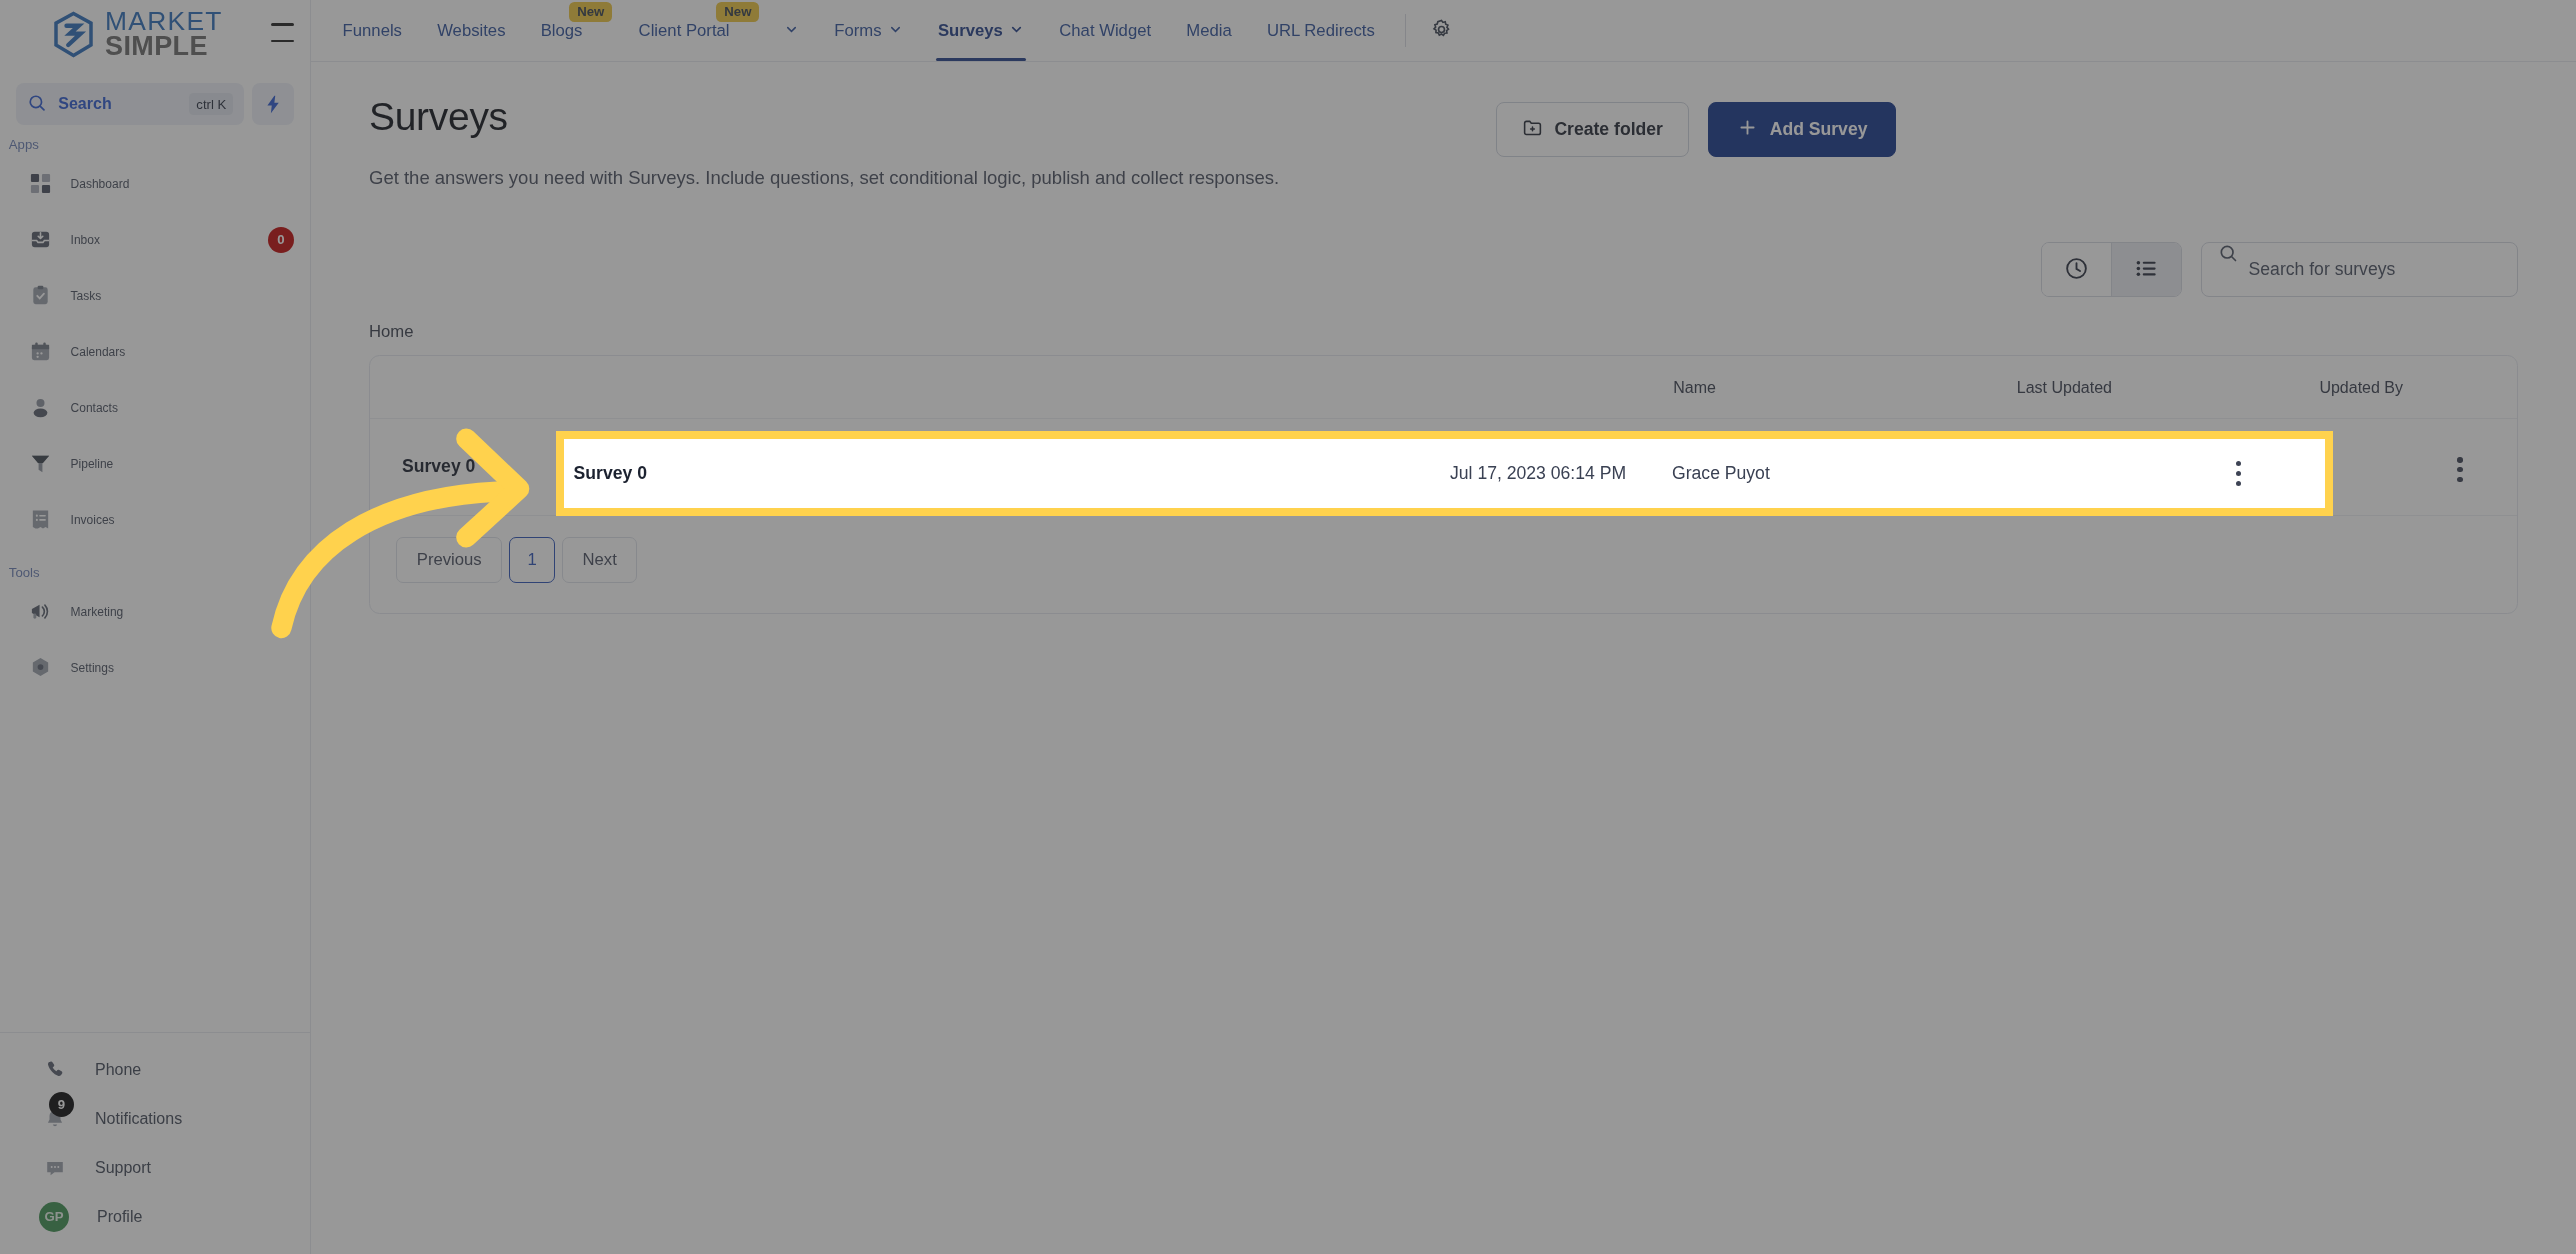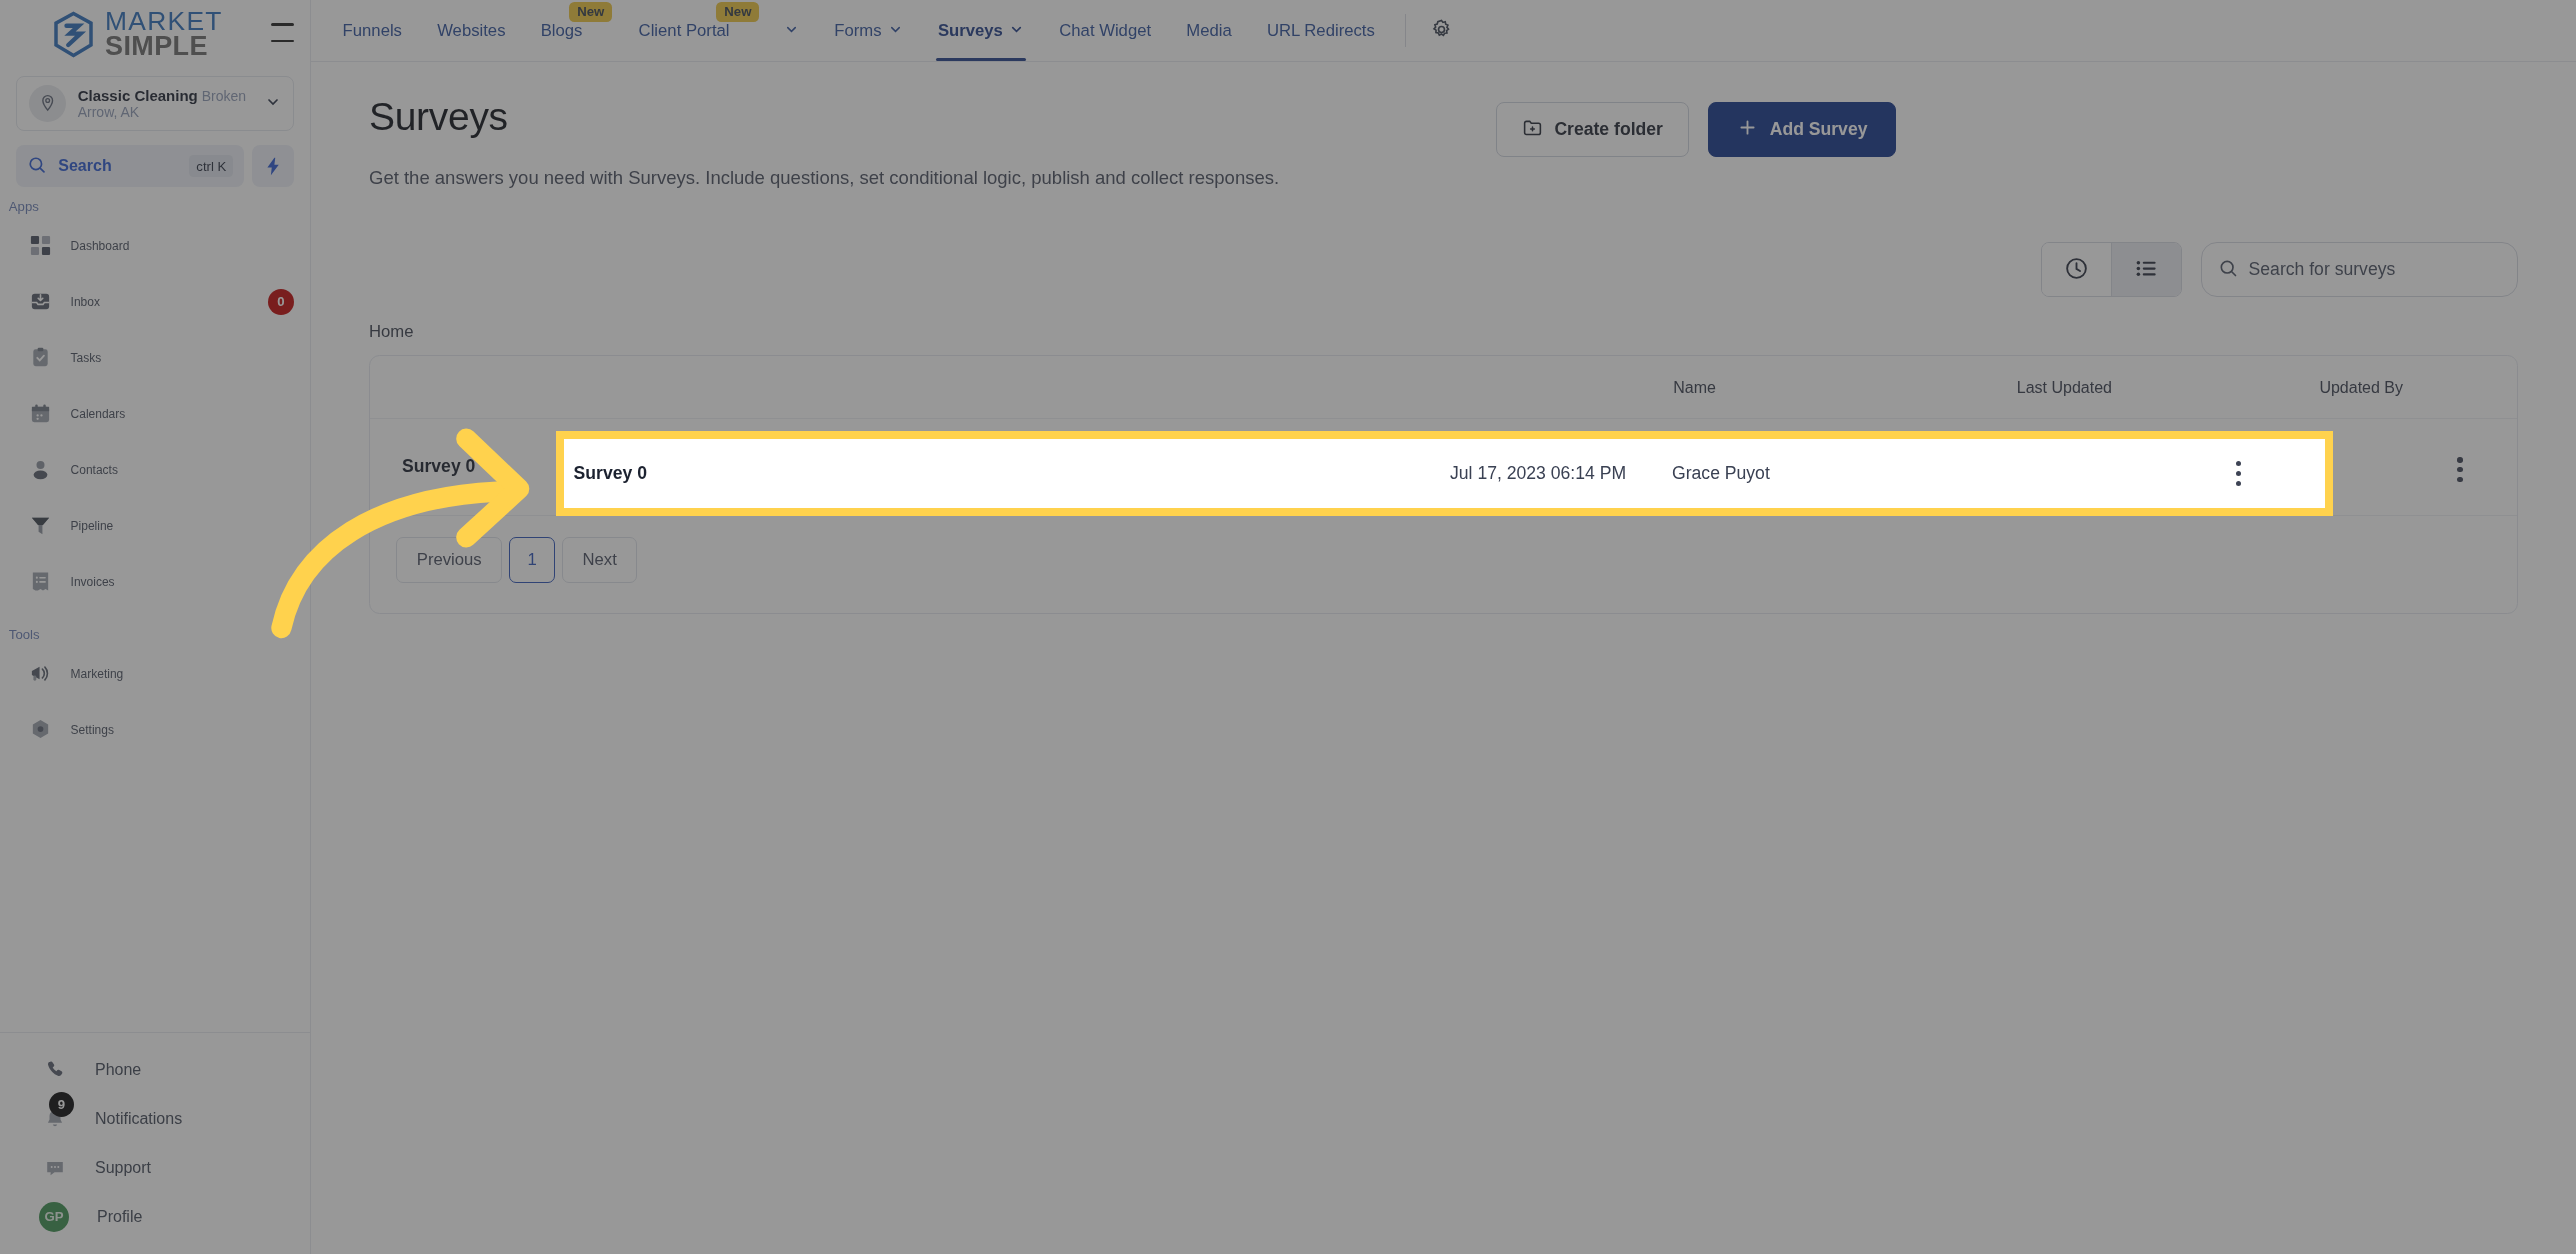--- a/index.html
+++ b/index.html
@@ -204,22 +204,22 @@
     height: 55px;
   }
   .seg-btn {
     width: 69px; display: flex; align-items: center; justify-content: center;
     cursor: pointer; background: #fff;
   }
   .seg-btn.on { background: #e9ebf0; }
   .seg-div { width: 0.9px; background: #d4d8e1; }
   .search2 {
     width: 317px; height: 55px;
-    border: 0.9px solid #d4d8e1; border-radius: 16px;
-    display: flex; align-items: center; gap: 10.6px; padding: 0 16px;
+    border: 0.9px solid #d4d8e1; border-radius: 8px;
+    display: flex; gap: 10.6px; padding: 0 16px;
     background: #fff; cursor: text;
   }
   .search2 input {
     border: 0; outline: 0; background: transparent;
     font-size: 17.6px; color: #2a3040; width: 100%;
     font-family: "Liberation Sans", sans-serif;
   }
   .search2 input::placeholder { color: #4b5263; }
 
   
@@ -314,37 +314,20 @@
           <span class="logo-market">MARKET</span>
           <span class="logo-simple">SIMPLE</span>
         </span>
       </div>
       <div class="hamburger">
         <i></i>
           <i></i>
       </div>
     </div>
 
-    <div class="loc-card">
-      <span class="loc-avatar">
-        <svg viewBox="0 0 24 24" width="19.4" height="19.4" fill="none" stroke="#5d6475" stroke-width="1.7">
-          <path d="M12 2a6 6 0 0 0-6 6c0 4.5 6 12 6 12s6-7.5 6-12a6 6 0 0 0-6-6z"></path>
-          <circle cx="12" cy="8" r="2.3"></circle>
-        </svg>
-      </span>
-      <span class="loc-text">
-        <span class="loc-name">Classic Cleaning</span>
-        <span class="loc-sub">Broken Arrow, AK</span>
-      </span>
-      <span class="chev">
-        <svg viewBox="0 0 24 24" width="16" height="16" fill="none" stroke="#2b3448" stroke-width="2.6" stroke-linecap="round">
-            <path d="M6 9l6 6 6-6"></path>
-          </svg>
-      </span>
-    </div>
 
     <div class="search-row">
       <div class="search-box">
         <span>
           <svg viewBox="0 0 24 24" width="19.4" height="19.4" fill="none" stroke="#2f5bd0" stroke-width="2.1" stroke-linecap="round">
               <circle cx="11" cy="11" r="7"></circle>
               <path d="M16.5 16.5L21 21"></path>
             </svg>
         </span>
         <span class="search-label">Search</span>

